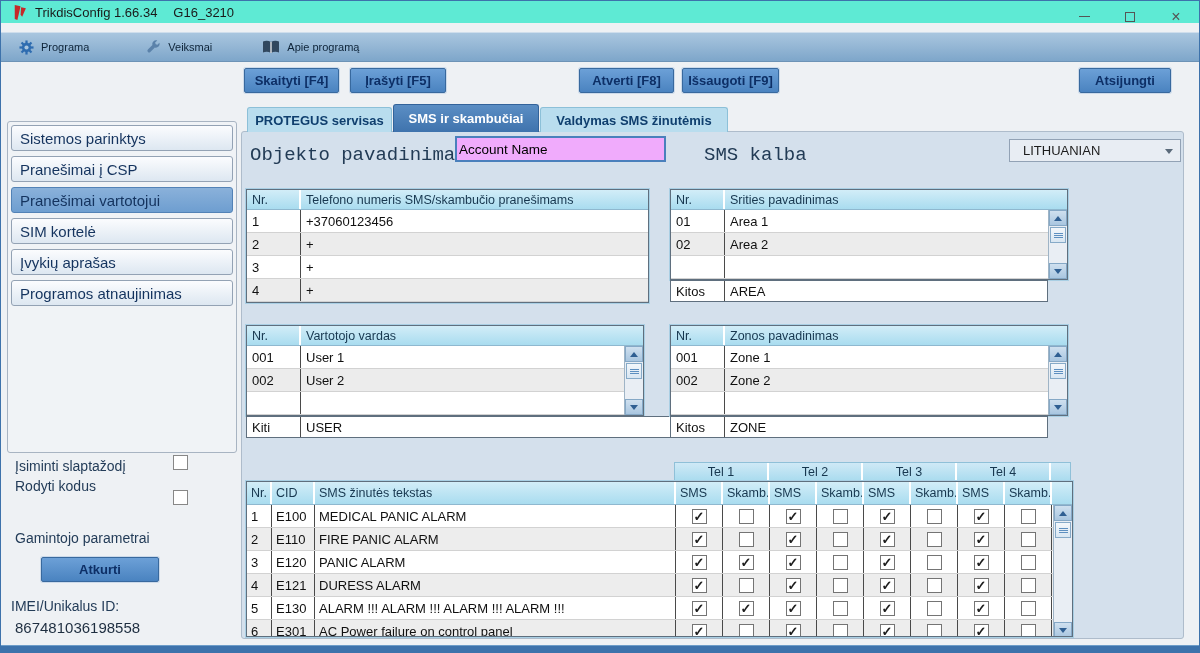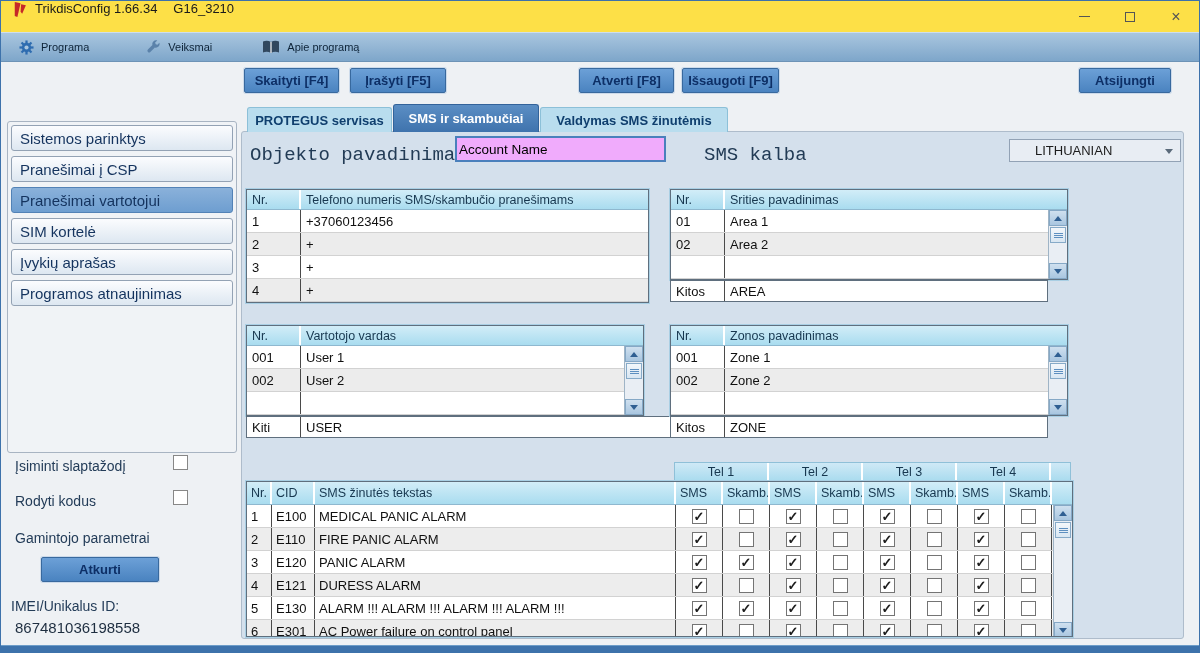--- a/index.html
+++ b/index.html
@@ -2,21 +2,21 @@
 <html><head>
 <meta charset="utf-8">
 <style>
   * { box-sizing:border-box; margin:0; padding:0; }
   html,body { width:1200px; height:653px; }
   body { font-family:"Liberation Sans", sans-serif; position:relative; background:#fff; overflow:hidden; }
 
   .window { position:absolute; inset:0; background:#eef1f4; border:1px solid #3d72ab; overflow:hidden; }
 
   
-  .titlebar { position:absolute; top:0; left:0; right:0; height:31px; background:#fde047; display:flex; align-items:flex-start; padding-left:11px; }
+  .titlebar { position:absolute; top:0; left:0; right:0; height:22px; background:#5eead4; display:flex; align-items:center; padding-left:11px; }
   .app-icon { width:15px; height:17px; margin-right:8px; flex:none; }
   .title-text { font-size:13px; color:#1a1a1a; }
   .device-text { font-size:13px; color:#1a1a1a; margin-left:16px; }
   .win-controls { position:absolute; right:0; top:0; height:31px; display:flex; }
   .wc { width:46px; height:100%; display:flex; align-items:center; justify-content:center; }
   .wc-min i { display:block; width:11px; height:1px; background:#555; }
   .wc-max i { display:block; width:10px; height:10px; border:1px solid #555; }
   .wc-close { font-size:16px; color:#555; line-height:1; }
 
   
@@ -36,21 +36,21 @@
 
   
   .sidebar-box { position:absolute; left:6px; top:120px; width:230px; height:332px;
     background:#f0f3f6; border:1px solid #a8b4c2; border-radius:3px; padding:3px; }
   .nav-btn { height:26px; margin-bottom:5px; background:linear-gradient(#fbfcfe,#dde7f1);
     border:1px solid #93a2b4; border-radius:3px; display:flex; align-items:center; padding-left:8px;
     font-size:15px; color:#14335e; }
   .nav-btn.selected { background:linear-gradient(#8ab1da,#6e9ed0); border-color:#5282b6; }
 
   .side-label { position:absolute; font-size:14px; color:#233c58; }
-  #lbl-remember { left:14px; top:457px; } #lbl-show { left:14px; top:492px; }
+  #lbl-remember { left:14px; top:457px; } #lbl-show { left:14px; top:477px; }
   #lbl-manufacturer { left:14px; top:529px; }
   .sidecb { position:absolute; width:15px; height:15px; background:#fff; border:1px solid #878787; }
   #cb-remember { left:172px; top:454px; } #cb-show { left:172px; top:489px; }
   #btn-restore { position:absolute; left:40px; top:556px; width:118px; height:25px; top:556px; }
   #lbl-imei { left:10px; top:597px; font-size:14px; }
   #val-imei { left:14px; top:618px; font-size:15px; color:#1e2e40; }
 
   
   .tab { position:absolute; top:106px; height:25px; display:flex; align-items:center; justify-content:center;
     font-size:13px; font-weight:bold; background:#b9ddee; border:1px solid #8cc0d8; border-bottom:none;
@@ -60,21 +60,21 @@
   #tab-2 { left:539px; width:188px; }
 
   
   .panel { position:absolute; left:240px; top:130px; width:943px; height:508px;
     background:#d4e0ec; border:1px solid #aebccb; border-radius:3px; z-index:2; }
   .flabel { position:absolute; font-size:19px; color:#223b55; white-space:nowrap;font-family:Liberation Mono, monospace; }
   #obj-label { left:8px; top:12px; } #lang-label { left:462px; top:12px; }
   .obj-input { position:absolute; left:213px; top:4px; width:211px; height:26px; border:2px solid #4a80bc;
     background:#f0abfc; font-family:"Liberation Sans",sans-serif; font-size:13.5px; color:#000; padding:0 2px; }
   .combo { position:absolute; left:767px; top:7px; width:172px; height:23px; background:#e8edf3;
-    border:1px solid #92a2b5; font-size:13px; color:#1c1c1c; display:flex; align-items:center; padding-left:25px; }
+    border:1px solid #92a2b5; font-size:13px; color:#1c1c1c; display:flex; align-items:center; padding-left:13px; }
   .combo-arrow { position:absolute; right:7px; top:9px; width:0; height:0;
     border-left:4px solid transparent; border-right:4px solid transparent; border-top:5px solid #5a6a7a; }
 
   
   .stable { position:absolute; background:#fff; border:1px solid #5f6f7e; outline:1px solid #a9cfe4; }
   .srow { display:flex; height:23px; border-bottom:1px solid #d2d2d2; background:#fff; }
   .srow.alt { background:#ececec; }
   .srow.shead { height:20px; background:linear-gradient(#d2edf8,#a9dcef); border-bottom:1px solid #8fb8cf; }
   .cell { font-size:13px; color:#101010; display:flex; align-items:center; padding-left:5px;
     overflow:hidden; white-space:nowrap; }

